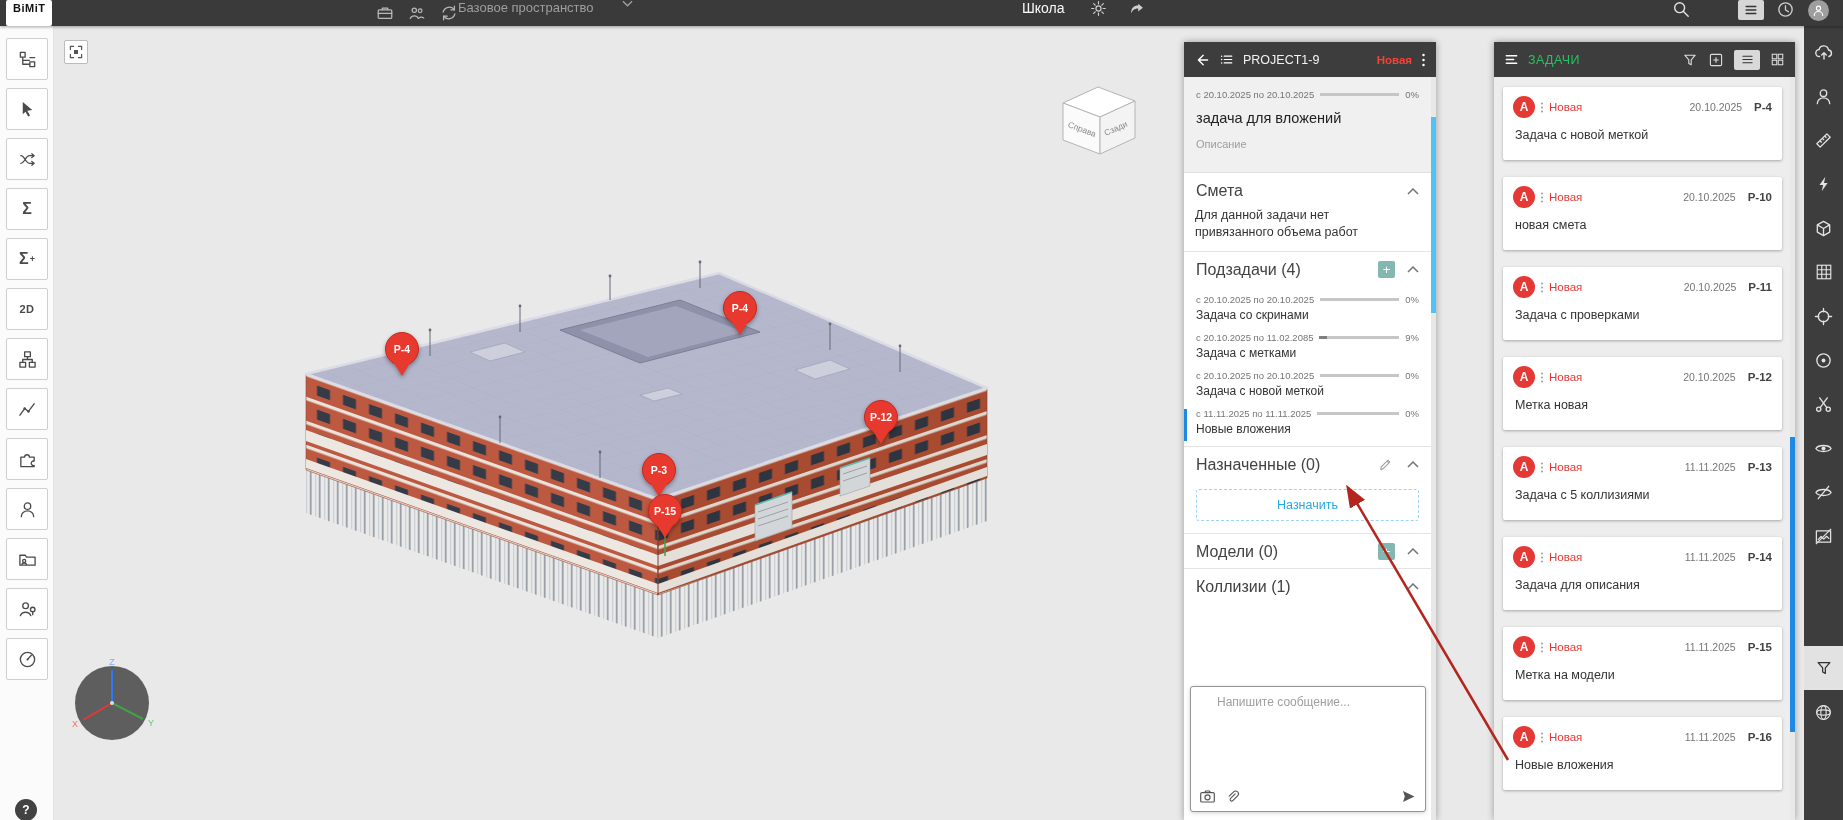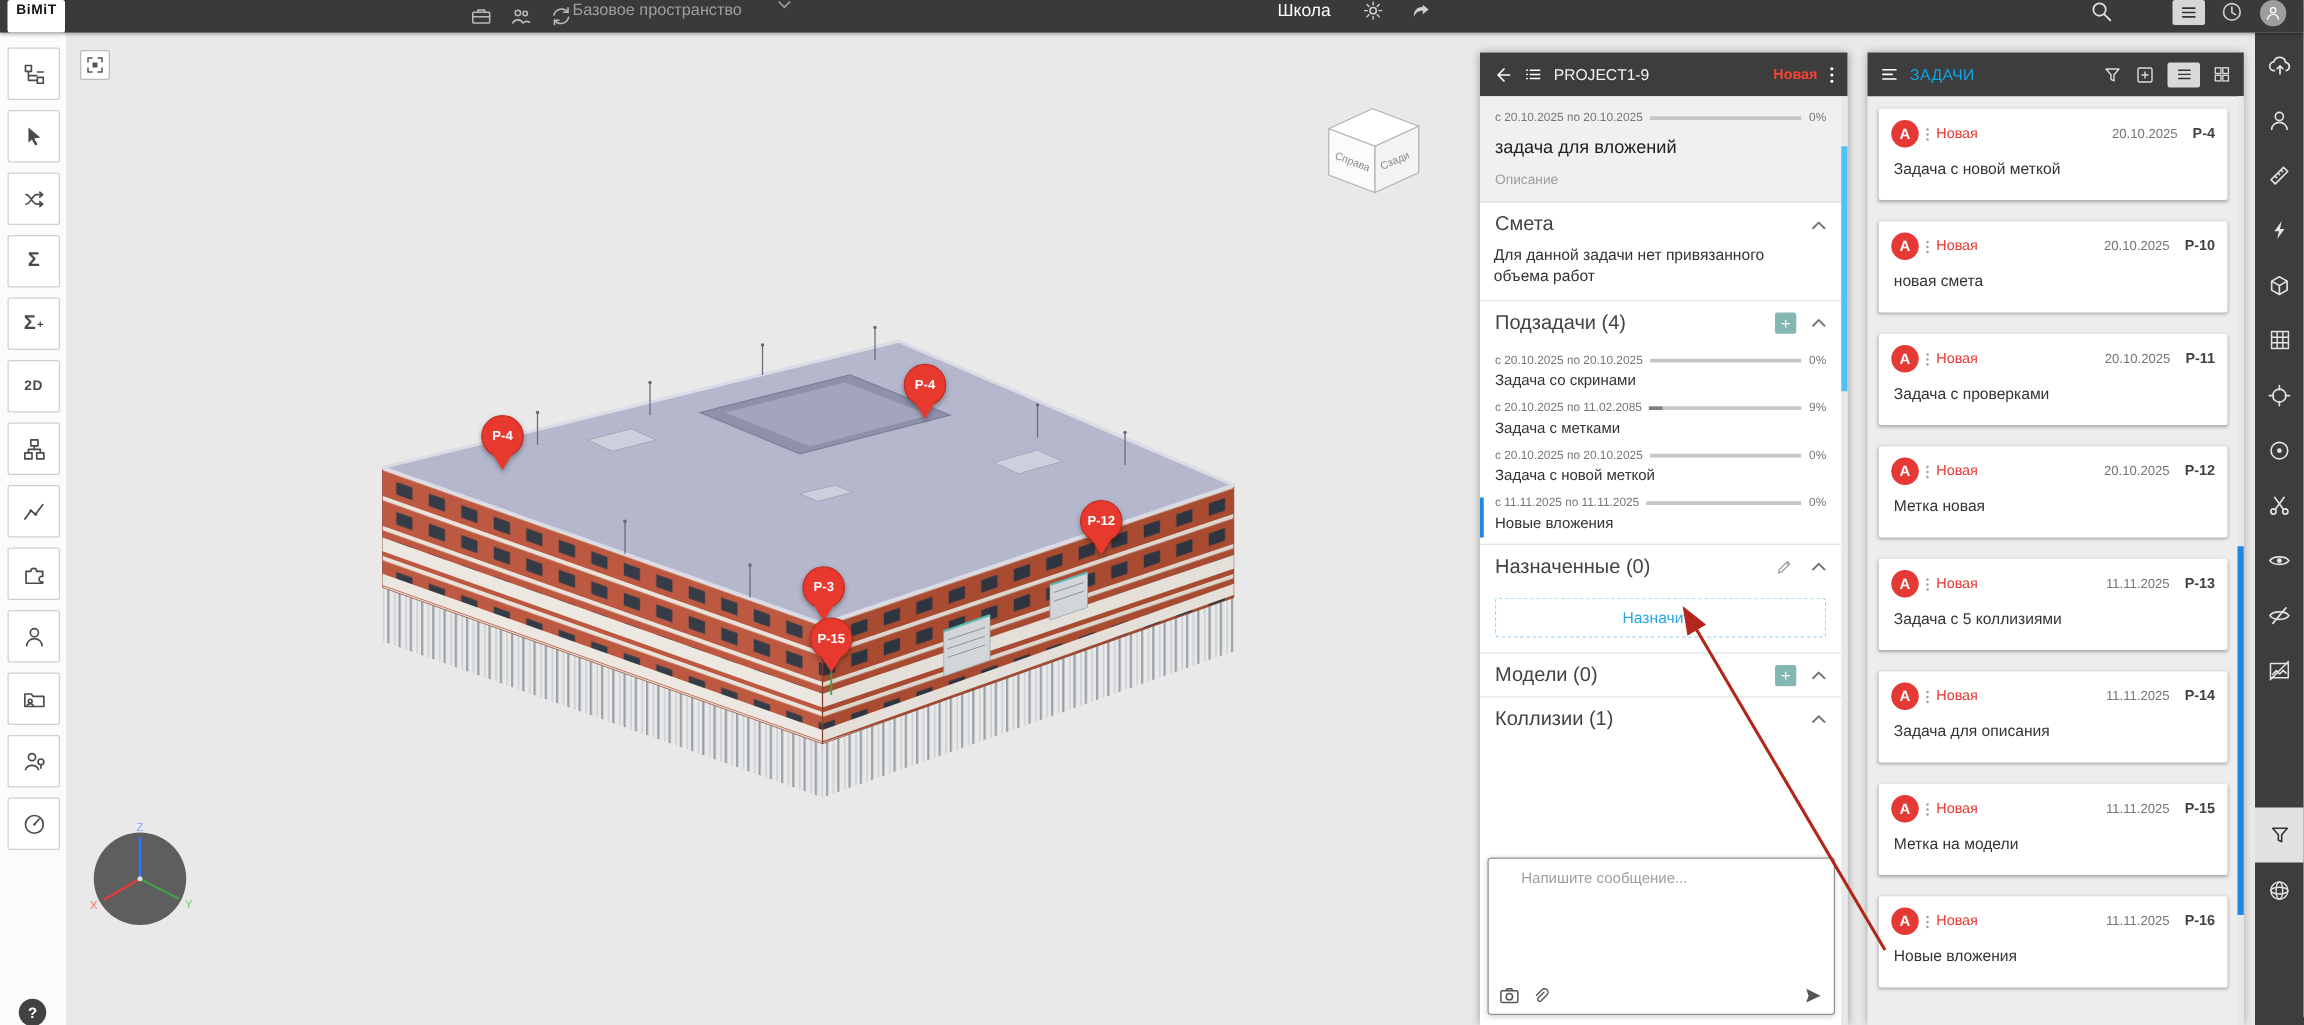--- a/index.html
+++ b/index.html
@@ -53,42 +53,42 @@
   .status-red{color:#f44336;font-size:11.5px;font-weight:600}
   .vscroll{position:absolute;right:0;top:35px;bottom:0;width:5px;background:#e8e8e8;z-index:6}
   .vscroll i{position:absolute;left:0;width:5px;display:block}
   .sechead{display:flex;align-items:center;padding:9px 12px 7px;gap:6px}
   .seclabel{font-size:16px;font-weight:500;color:#424242}
   hr.div{border:none;border-top:1px solid #e4e4e4}
   .chev{flex:none}
   .plusb{width:17px;height:17px;background:#84b7b2;color:#fff;border-radius:2px;font-size:13px;line-height:15px;text-align:center;margin-right:6px}
 
   
-  #detail-panel{position:absolute;left:1184px;top:42px;width:294px;bottom:0;background:#fff;z-index:45;box-shadow:0 0 7px rgba(0,0,0,.35);display:flex;flex-direction:column}
+  #detail-panel{position:absolute;left:1184px;top:42px;width:252px;bottom:0;background:#fff;z-index:45;box-shadow:0 0 7px rgba(0,0,0,.35);display:flex;flex-direction:column}
   #detail-panel .ptitle{font-size:12.5px;color:#f2f2f2}
   .pbody{position:relative;flex:1;overflow:hidden;padding-right:5px}
   .summary{background:#f0f0f0;border-bottom:1px solid #e0e0e0;padding:12px 12px 8px}
   .drow{display:flex;align-items:center;gap:6px;font-size:9.5px;color:#757575;white-space:nowrap}
   .bar{flex:1;height:3px;background:#c6c6c6;min-width:40px;position:relative;overflow:hidden}
   .bar i{display:block;height:100%;background:#7f7f7f}
   .ttitle{font-size:14.5px;font-weight:400;color:#212121;margin:10px 0 12px}
-  .dlabel{font-size:11px;color:#9e9e9e;margin-bottom:3px}
+  .dlabel{font-size:11px;color:#9e9e9e;margin-bottom:14px}
   .emptytext{font-size:12.5px;color:#333;padding:0 48px 10px 11px;line-height:1.35}
   .subtask{position:relative;padding:0 12px;margin:8px 0 10px}
   .subtask .stitle{font-size:12px;color:#333;margin-top:3px}
   .subtask.current::before{content:"";position:absolute;left:0;top:1px;height:32px;width:3px;background:#1e88e5}
   .assignbtn{display:block;margin:8px 12px 12px;width:calc(100% - 24px);padding:8px 0;background:#fff;border:1.5px dashed #9fd3f2;border-radius:3px;color:#29a7e0;font-size:12.5px}
   .composer{position:absolute;left:6px;right:10px;bottom:8px;height:126px;background:#fff;border:1px solid #949494;border-radius:3px;box-shadow:0 1px 4px rgba(0,0,0,.18);display:flex;flex-direction:column;z-index:5}
   .composer textarea{flex:1;border:none;resize:none;outline:none;padding:8px 26px;font-family:"Liberation Sans",sans-serif;font-size:12px;color:#333;background:transparent}
   .composer textarea::placeholder{color:#9e9e9e}
   .crow{display:flex;align-items:center;gap:8px;padding:2px 8px 6px;color:#555}
 
   
   #tasks-panel{position:absolute;left:1494px;top:42px;width:301px;bottom:0;background:#ededed;z-index:45;box-shadow:0 0 7px rgba(0,0,0,.35);display:flex;flex-direction:column}
-  #tasks-panel .ptitle{font-size:12.5px;color:#0ea5e9;letter-spacing:.4px}
+  #tasks-panel .ptitle{font-size:12.5px;color:#22c55e;letter-spacing:.4px}
   .thead-icons{display:flex;align-items:center;gap:10px;margin-left:auto;color:#ddd}
   .tbody{position:relative;flex:1;overflow:hidden;padding:10px 13px 0 9px}
   .card{background:#fff;border-radius:2px;box-shadow:0 1px 3px rgba(0,0,0,.3);height:73px;padding:9px 10px;margin-bottom:17px;cursor:pointer}
   .card-top{display:flex;align-items:center;gap:5px}
   .avatar{display:flex;align-items:center;justify-content:center;width:22px;height:22px;border-radius:50%;background:#e53935;color:#fff;font-size:12px;font-weight:bold;flex:none}
   .kebab{color:#9e9e9e;display:flex}
   .cstatus{color:#e53935;font-size:11.5px;font-weight:500}
   .cdate{color:#757575;font-size:10.5px}
   .cid{color:#424242;font-size:11.5px;font-weight:600;margin-left:7px}
   .ctitle{font-size:12.5px;color:#333;margin-top:10px;padding-left:2px;white-space:nowrap;overflow:hidden}

